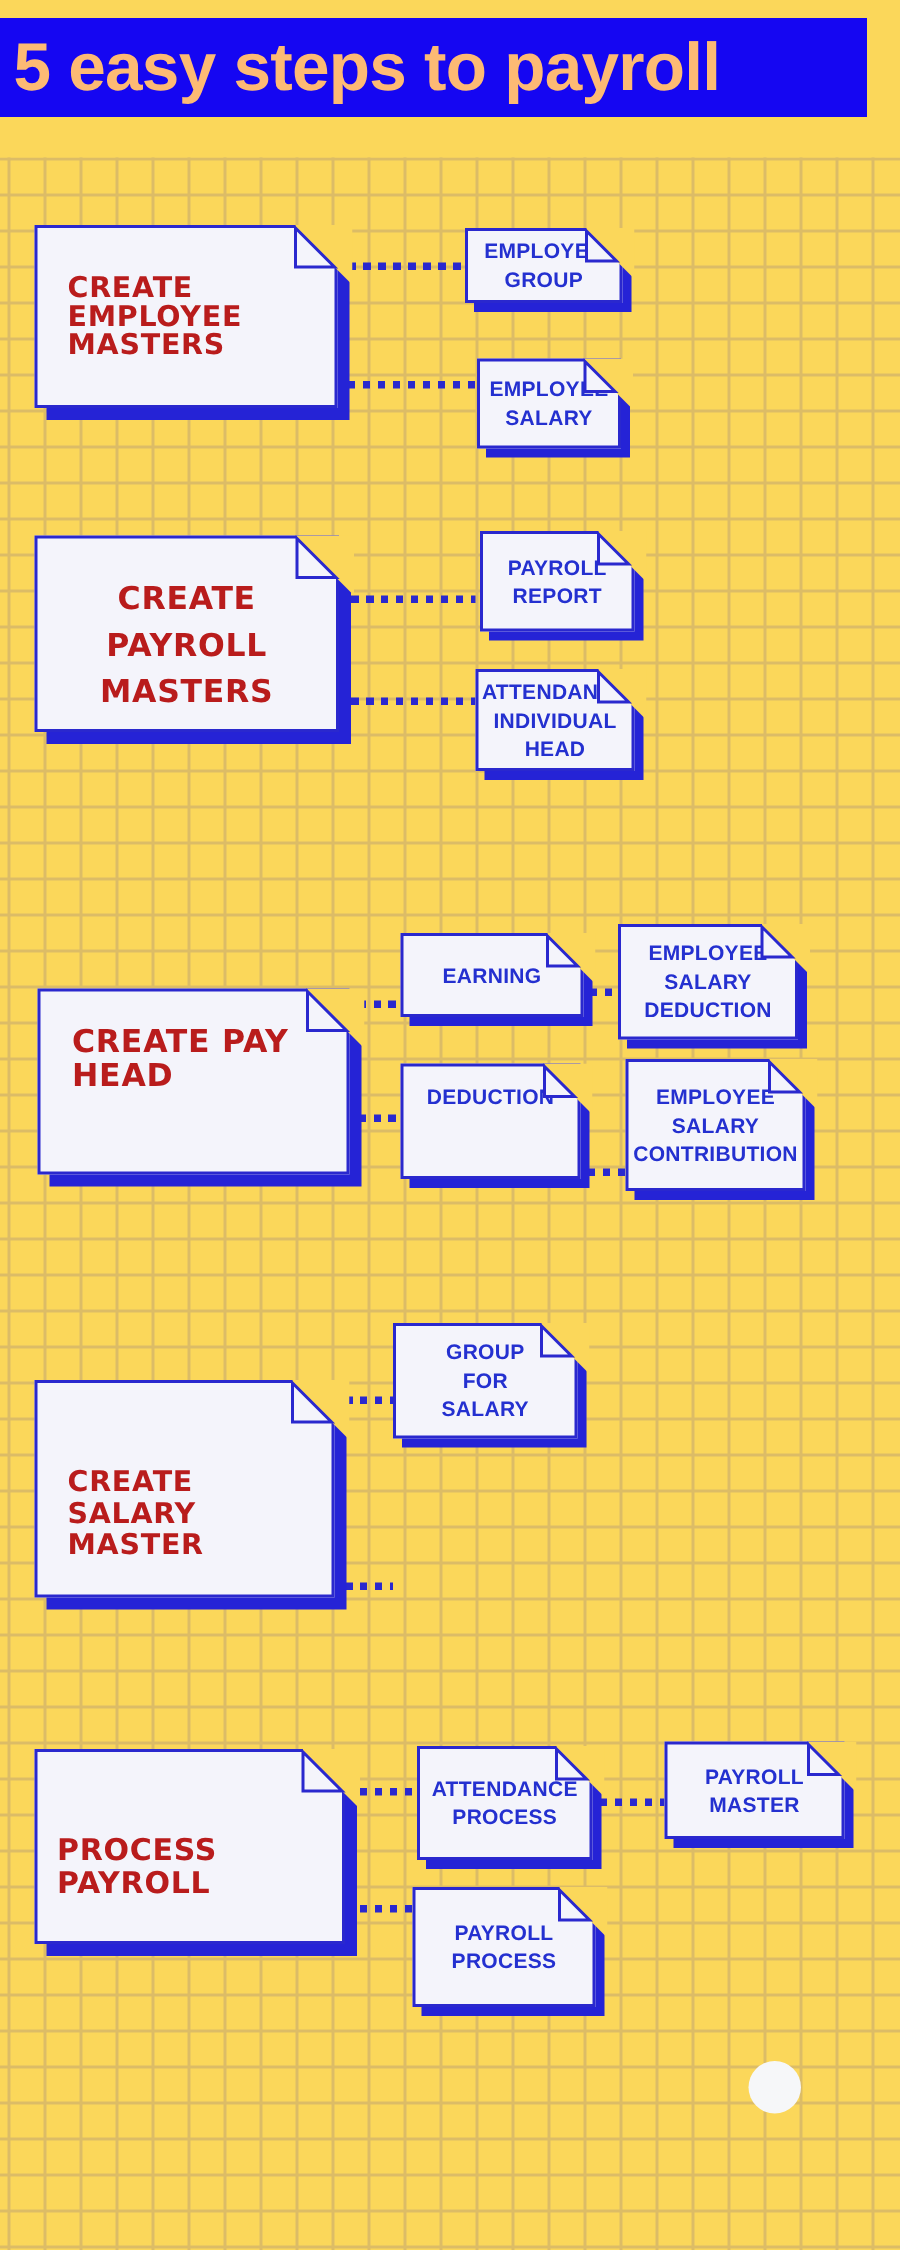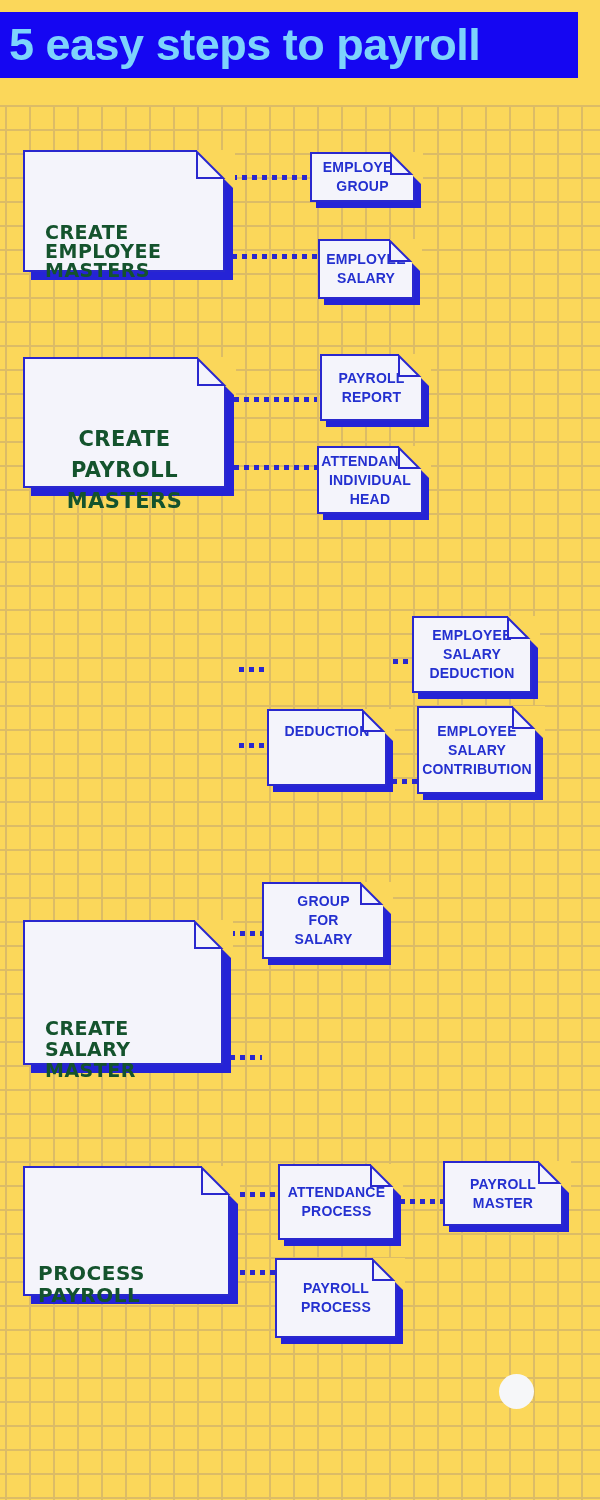--- a/index.html
+++ b/index.html
@@ -18,34 +18,34 @@
   .grid{position:absolute;left:0;top:105px;width:600px;height:1395px;
     background-image:
       linear-gradient(to right, var(--grid-line) 2px, transparent 2px),
       linear-gradient(to bottom, var(--grid-line) 2px, transparent 2px);
     background-size:24px 24px;
     background-position:5px 0px;}
 
   .header{position:absolute;left:0;top:12px;width:578px;height:66px;background:var(--header);
     display:flex;align-items:center;padding-left:9px;box-sizing:border-box;}
   .header h1{margin:0;font-family:"Liberation Sans", sans-serif;font-weight:bold;
-    font-size:45px;letter-spacing:-0.5px;color:#7dd3fc;white-space:nowrap;}
+    font-size:45px;letter-spacing:-0.5px;color:#fdba74;white-space:nowrap;}
 
   
   .note{position:absolute;background:var(--note-fill);border:2px solid var(--note-border);box-sizing:border-box;}
   .note--lg{box-shadow:8px 8px 0 var(--shadow);}
   .note--sm{box-shadow:6px 6px 0 var(--shadow);}
   .fold{position:absolute;top:-2px;pointer-events:none;z-index:3;}
   .note--lg > .fold{right:-12px;}
   .note--sm > .fold{right:-10px;}
   .fold-cover{fill:var(--background);}
   .fold-flap{fill:var(--note-fill);stroke:var(--note-border);stroke-width:2;}
 
-  .step-label{position:absolute;z-index:1;color:#14532d;font-family:"DejaVu Sans", sans-serif;
-    font-weight:bold;letter-spacing:0.5px;margin-top:40px;}
+  .step-label{position:absolute;z-index:1;color:#b91c1c;font-family:"DejaVu Sans", sans-serif;
+    font-weight:bold;letter-spacing:0.5px;}
   .step-label span{display:block;}
   .s1 .step-label{left:20px;top:31px;font-size:19px;line-height:19px;}
   .s2 .step-label{left:0;top:25px;width:100%;text-align:center;font-size:21px;line-height:31px;}
   .s3 .step-label{left:21px;top:22px;font-size:21px;line-height:23px;}
   .s4 .step-label{left:20px;top:56px;font-size:19px;line-height:21px;}
   .s5 .step-label{left:13px;top:54px;font-size:20px;line-height:22px;}
 
   .note-label{position:absolute;inset:0;z-index:1;display:flex;flex-direction:column;
     align-items:center;justify-content:center;text-align:center;color:#2430D0;
     font-family:"Liberation Sans", sans-serif;font-weight:bold;font-size:14px;line-height:19px;
@@ -140,20 +140,39 @@
       <span>ATTENDANCE</span>
       <span>INDIVIDUAL</span>
       <span>HEAD</span>
     </div>
   <svg class="fold" width="34" height="34" viewBox="0 0 34 34">
         <polygon class="fold-cover" points="2,0 34,0 34,34 2,2"></polygon>
         <polygon class="fold-flap" points="2,2 22,22 2,22"></polygon>
       </svg>
     </div>
 
+  <div class="note note--lg s3" style="left:25px;top:659px;width:208px;height:124px;">
+    <div class="step-label">
+      <span>CREATE PAY</span>
+      <span>HEAD</span>
+    </div>
+  <svg class="fold" width="40" height="40" viewBox="0 0 40 40">
+        <polygon class="fold-cover" points="2,0 40,0 40,40 2,2"></polygon>
+        <polygon class="fold-flap" points="2,2 28,28 2,28"></polygon>
+      </svg>
+    </div>
+  <div class="note note--sm" style="left:267px;top:622px;width:122px;height:56px;">
+    <div class="note-label">
+      <span>EARNING</span>
+    </div>
+  <svg class="fold" width="34" height="34" viewBox="0 0 34 34">
+        <polygon class="fold-cover" points="2,0 34,0 34,34 2,2"></polygon>
+        <polygon class="fold-flap" points="2,2 22,22 2,22"></polygon>
+      </svg>
+    </div>
   <div class="note note--sm text-top" style="left:267px;top:709px;width:120px;height:77px;">
     <div class="note-label">
       <span>DEDUCTION</span>
     </div>
   <svg class="fold" width="34" height="34" viewBox="0 0 34 34">
         <polygon class="fold-cover" points="2,0 34,0 34,34 2,2"></polygon>
         <polygon class="fold-flap" points="2,2 22,22 2,22"></polygon>
       </svg>
     </div>
   <div class="note note--sm" style="left:412px;top:616px;width:120px;height:77px;">

